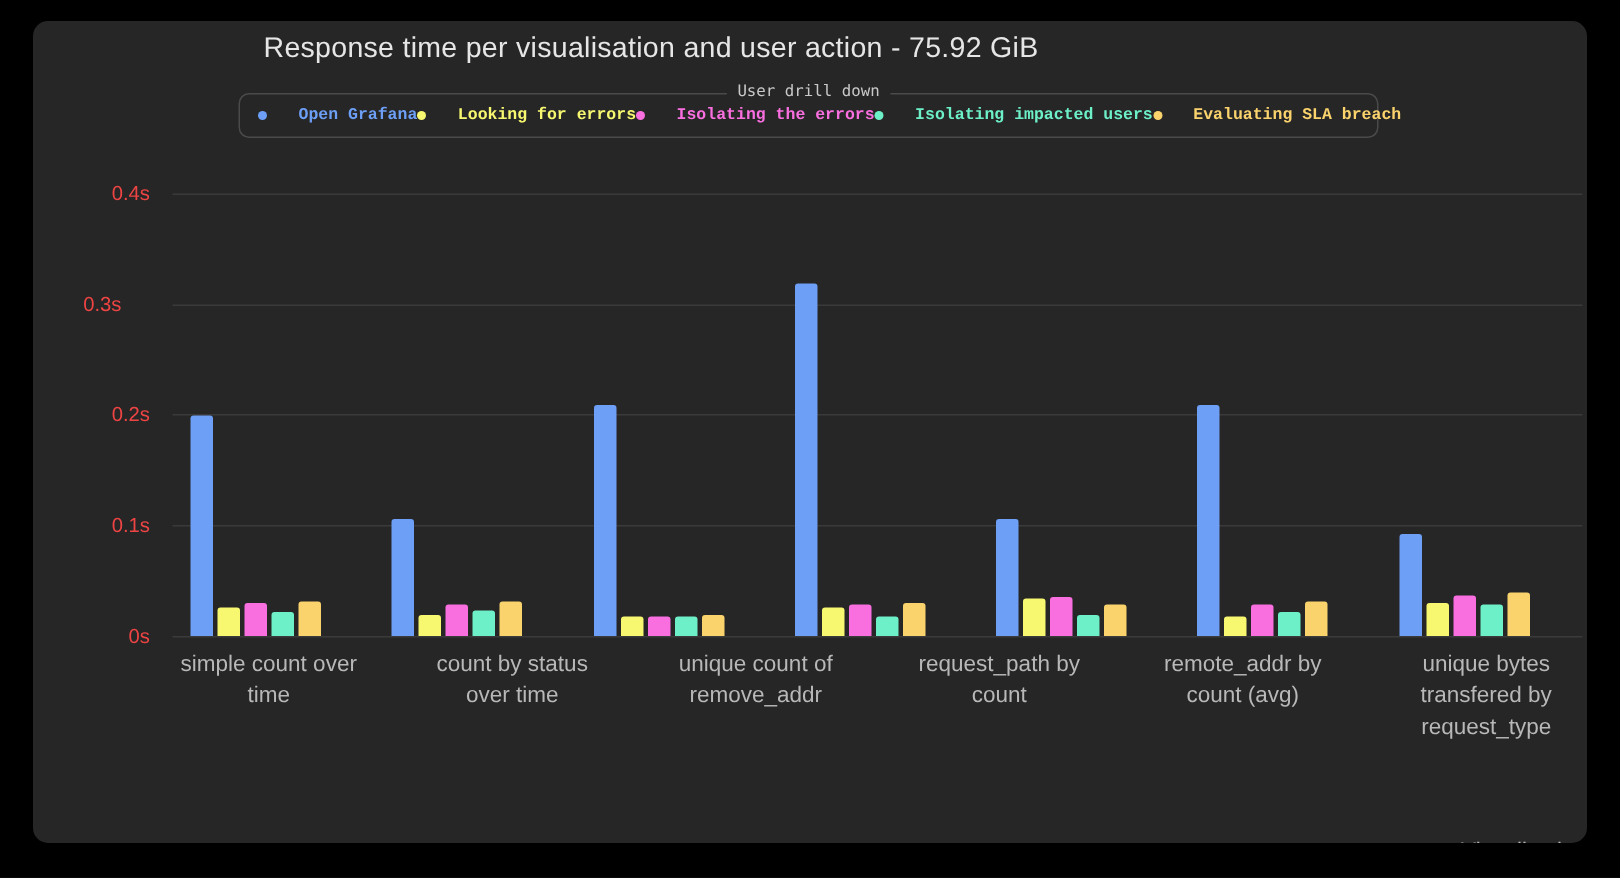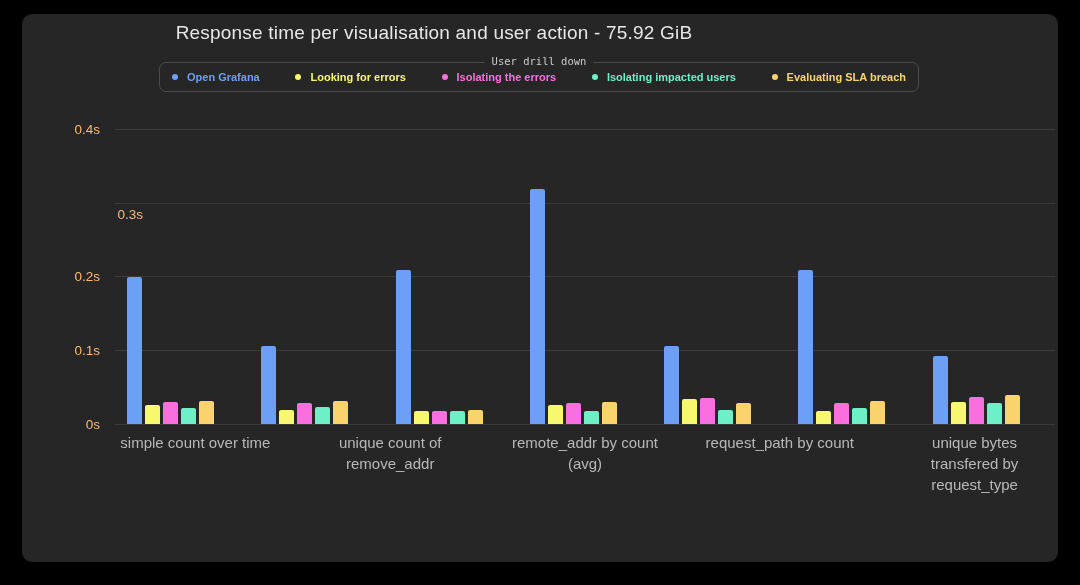--- a/index.html
+++ b/index.html
@@ -57,22 +57,22 @@
     background: #262626;
     padding: 0 7px;
     color: #c9c9c9;
     font-family: "DejaVu Sans Mono", monospace;
     font-size: 10.5px;
     white-space: nowrap;
   }
   .legend-item {
     display: flex;
     align-items: center;
-    gap: 9px;
-    font-family: Liberation Sans, sans-serif;
+    gap: 21px;
+    font-family: Liberation Mono, monospace;
     font-size: 11px;
     font-weight: bold;
     white-space: nowrap;
   }
   .legend-dot {
     width: 6px;
     height: 6px;
     border-radius: 50%;
     display: inline-block;
     flex: 0 0 auto;
@@ -90,21 +90,21 @@
     position: absolute;
     left: 0;
     width: 940px;
     height: 1px;
     background: #3a3a3a;
   }
   .ytick-label {
     position: absolute;
     right: 0;
     transform: translateY(-50%);
-    color: #fdba74;
+    color: #ef4444;
     font-size: 13.5px;
     white-space: nowrap;
   }
 
   #groups {
     position: absolute;
     left: 0;
     top: 0;
     width: 940px;
     height: 310px;
@@ -197,21 +197,21 @@
   <div id="plot">
     <div id="gridlines">
         <div class="gridline" style="top: 14.7619px;"></div>
         <div class="gridline" style="top: 88.5714px;"></div>
         <div class="gridline" style="top: 162.381px;"></div>
         <div class="gridline" style="top: 236.19px;"></div>
         <div class="gridline" style="top: 310px;"></div>
       </div>
     <div id="yticks">
         <div class="ytick-label" style="top: 14.7619px; right: 955px;">0.4s</div>
-        <div class="ytick-label" style="top: 88.5714px; right: 912px; margin-top: 11px;">0.3s</div>
+        <div class="ytick-label" style="top: 88.5714px; right: 974px;">0.3s</div>
         <div class="ytick-label" style="top: 162.381px; right: 955px;">0.2s</div>
         <div class="ytick-label" style="top: 236.19px; right: 955px;">0.1s</div>
         <div class="ytick-label" style="top: 310px; right: 955px;">0s</div>
       </div>
     <div id="groups">
         <div class="group">
           <div class="bars">
             <div class="bar" title="Open Grafana: 0.199s" style="height: 146.881px; background: rgb(108, 159, 245);"></div>
             <div class="bar" title="Looking for errors: 0.026s" style="height: 19.1905px; background: rgb(247, 248, 112);"></div>
             <div class="bar" title="Isolating the errors: 0.03s" style="height: 22.1429px; background: rgb(250, 111, 224);"></div>
@@ -271,21 +271,22 @@
             <div class="bar" title="Isolating the errors: 0.036s" style="height: 26.5714px; background: rgb(250, 111, 224);"></div>
             <div class="bar" title="Isolating impacted users: 0.028s" style="height: 20.6667px; background: rgb(109, 240, 200);"></div>
             <div class="bar" title="Evaluating SLA breach: 0.039s" style="height: 28.7857px; background: rgb(251, 211, 109);"></div>
           </div>
         </div>
       </div>
   </div>
 
   <div id="xlabels">
       <div class="xlabel">simple count over time</div>
+      <div class="xlabel">count by status over time</div>
       <div class="xlabel">unique count of remove_addr</div>
+      <div class="xlabel">request_path by count</div>
       <div class="xlabel">remote_addr by count (avg)</div>
-      <div class="xlabel">request_path by count</div>
       <div class="xlabel">unique bytes transfered by request_type</div>
     </div>
 
   <div id="xaxis-title">Visualisation</div>
 
 </div>
 
 </body></html>

